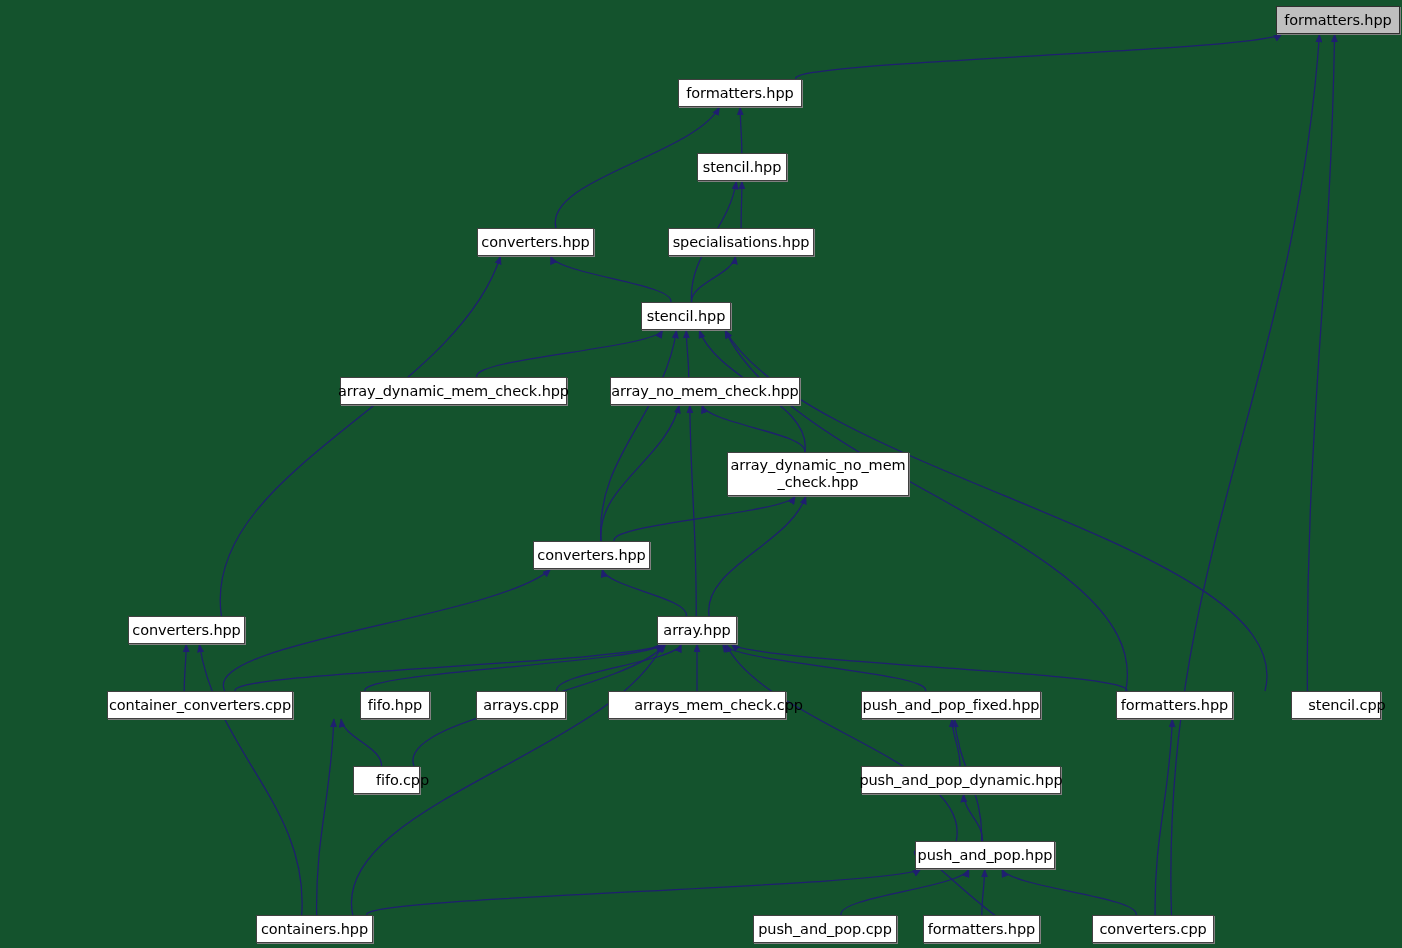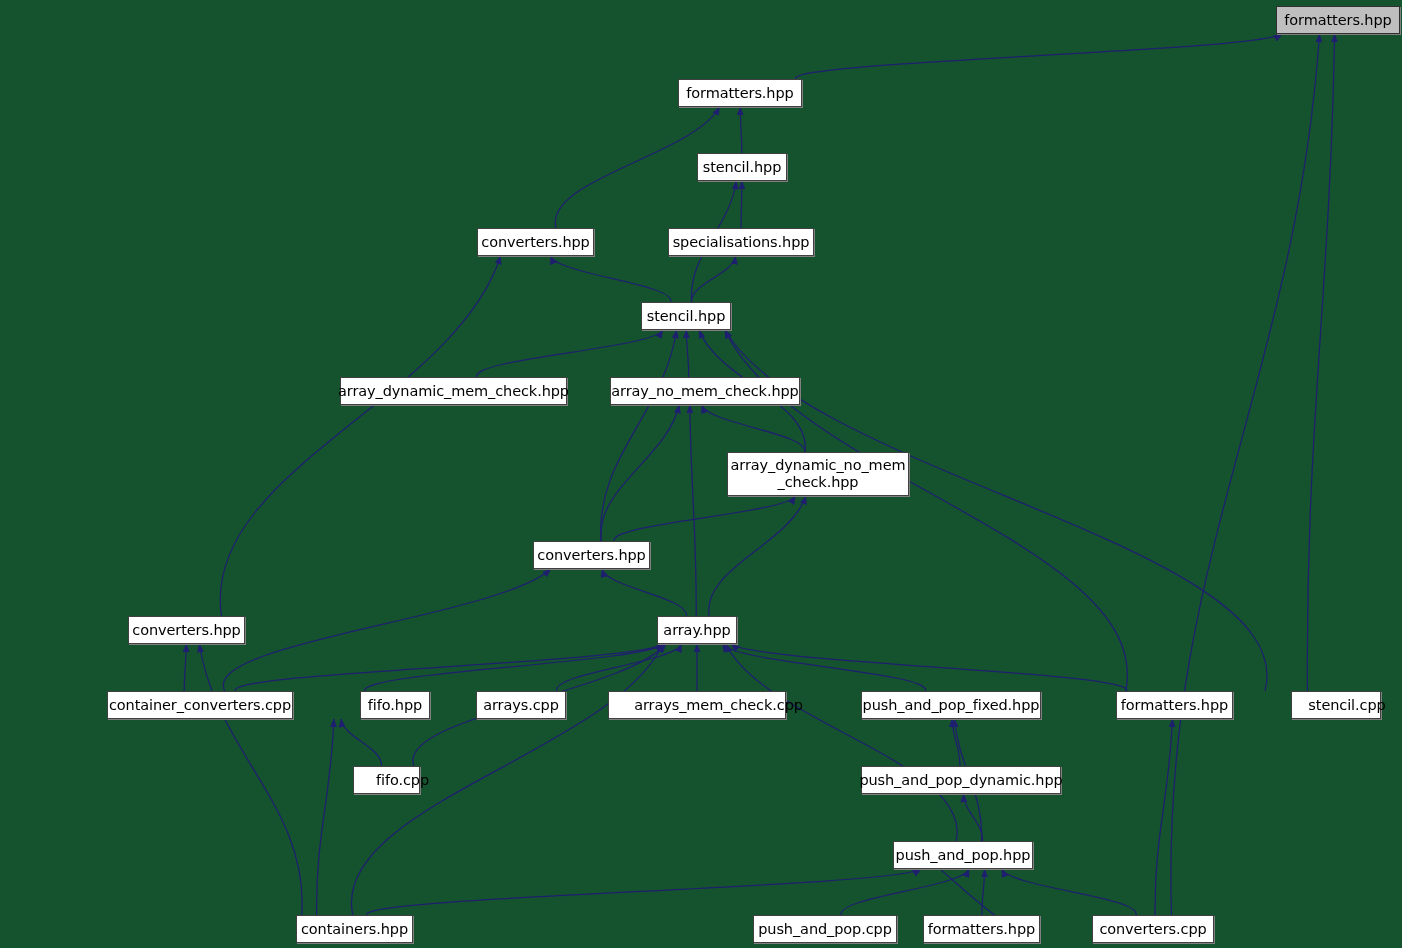--- a/index.html
+++ b/index.html
@@ -111,19 +111,19 @@
       <div class="node" style="left: 657px; top: 616px; width: 80px; height: 28px;">array.hpp</div>
       <div class="node" style="left: 107px; top: 691px; width: 186px; height: 28px;">container_converters.cpp</div>
       <div class="node" style="left: 318px; top: 691px; width: 70px; height: 28px; margin-left: 42px;">fifo.hpp</div>
       <div class="node" style="left: 476px; top: 691px; width: 90px; height: 28px;">arrays.cpp</div>
       <div class="node" style="left: 608px; top: 691px; width: 178px; height: 28px; padding-left: 43px;">arrays_mem_check.cpp</div>
       <div class="node" style="left: 861px; top: 691px; width: 180px; height: 28px;">push_and_pop_fixed.hpp</div>
       <div class="node" style="left: 1116px; top: 691px; width: 117px; height: 28px;">formatters.hpp</div>
       <div class="node" style="left: 1291px; top: 691px; width: 90px; height: 28px; padding-left: 22px;">stencil.cpp</div>
       <div class="node" style="left: 353px; top: 766px; width: 67px; height: 28px; padding-left: 32px;">fifo.cpp</div>
       <div class="node" style="left: 861px; top: 766px; width: 200px; height: 28px;">push_and_pop_dynamic.hpp</div>
-      <div class="node" style="left: 893px; top: 841px; width: 140px; height: 28px;">push_and_pop.hpp</div>
-      <div class="node" style="left: 256px; top: 915px; width: 117px; height: 28px; margin-left: 40px;">containers.hpp</div>
+      <div class="node" style="left: 915px; top: 841px; width: 140px; height: 28px;">push_and_pop.hpp</div>
+      <div class="node" style="left: 256px; top: 915px; width: 117px; height: 28px;">containers.hpp</div>
       <div class="node" style="left: 753px; top: 915px; width: 144px; height: 28px;">push_and_pop.cpp</div>
       <div class="node" style="left: 923px; top: 915px; width: 117px; height: 28px;">formatters.hpp</div>
       <div class="node" style="left: 1092px; top: 915px; width: 122px; height: 28px;">converters.cpp</div>
     </div>
 </div>
 
 </body></html>

